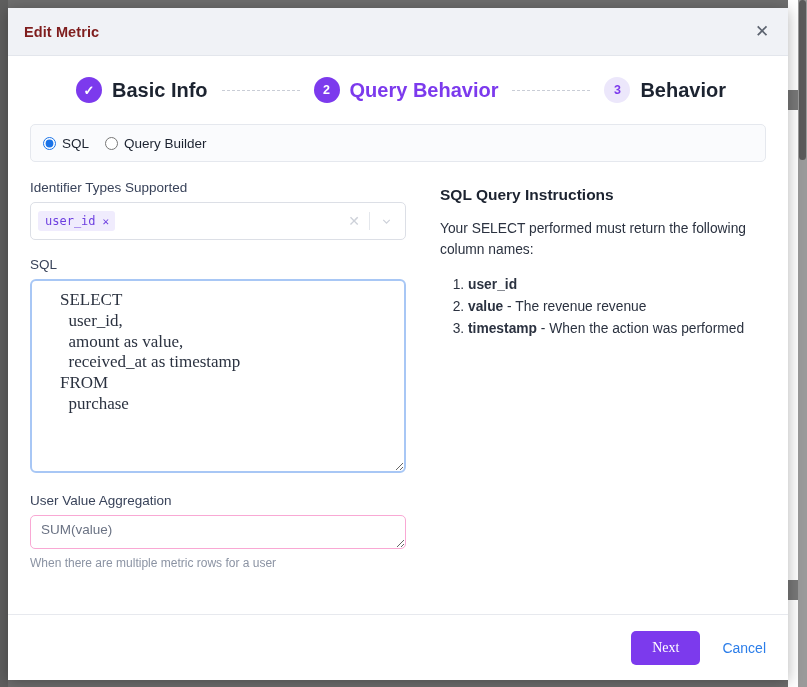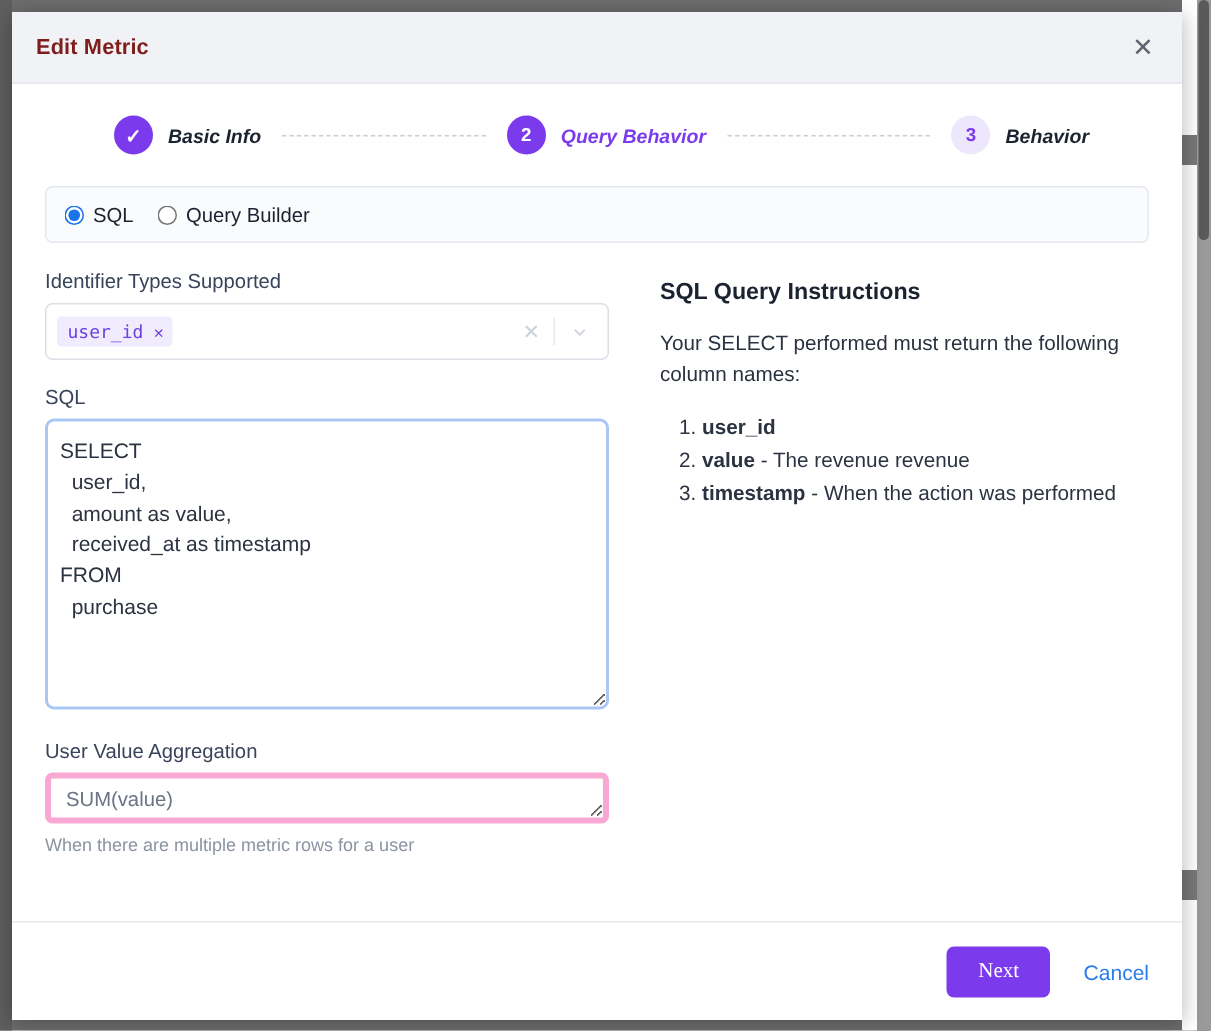--- a/index.html
+++ b/index.html
@@ -90,21 +90,21 @@
   .step { display: flex; align-items: center; gap: 10px; flex: 0 0 auto; }
   .step-badge {
     width: 26px; height: 26px; border-radius: 50%;
     display: flex; align-items: center; justify-content: center;
     font-size: 12.5px; font-weight: bold;
     flex: 0 0 26px;
   }
   .step-badge.done { background: #7c3aed; color: #ffffff; font-size: 13px; }
   .step-badge.current { background: #7c3aed; color: #ffffff; }
   .step-badge.upcoming { background: #ece7fb; color: #7c3aed; }
-  .step-label { font-size: 13px; font-weight: bold; color: #1c2330; white-space: nowrap; font-style: italic; }
+  .step-label { font-size: 20px; font-weight: bold; color: #1c2330; white-space: nowrap; }
   .step-label.active { color: #7c3aed; }
   .step-line {
     flex: 1 1 auto;
     border-top: 1px dashed #c9cdd6;
     margin: 0 14px;
     min-width: 30px;
   }
 
   
   .source-panel {
@@ -167,38 +167,38 @@
     display: flex; align-items: center;
   }
 
   
   .sql-area {
     width: 100%;
     height: 194px;
     border: 2px solid #a8c7f5;
     border-radius: 6px;
     background: #ffffff;
-    padding: 9px 10px 9px 8px;
-    font-family: Liberation Sans, sans-serif;
-    font-size: 14px;
+    padding: 9px 10px 9px 28px;
+    font-family: Liberation Serif, serif;
+    font-size: 17px;
     line-height: 20.8px;
     color: #2b3240;
     resize: vertical;
     outline: none;
     white-space: pre;
     overflow: auto;
     display: block;
     margin-bottom: 20px;
   }
 
   
   .agg-area {
     width: 100%;
     height: 34px;
-    border: 4px solid #f9a8d4;
+    border: 1px solid #f9a8d4;
     border-radius: 5px;
     padding: 6px 10px;
     font-family: "Liberation Sans", sans-serif;
     font-size: 13.5px;
     color: #2b3240;
     resize: vertical;
     outline: none;
     display: block;
     overflow: hidden;
     margin-bottom: 7px;

